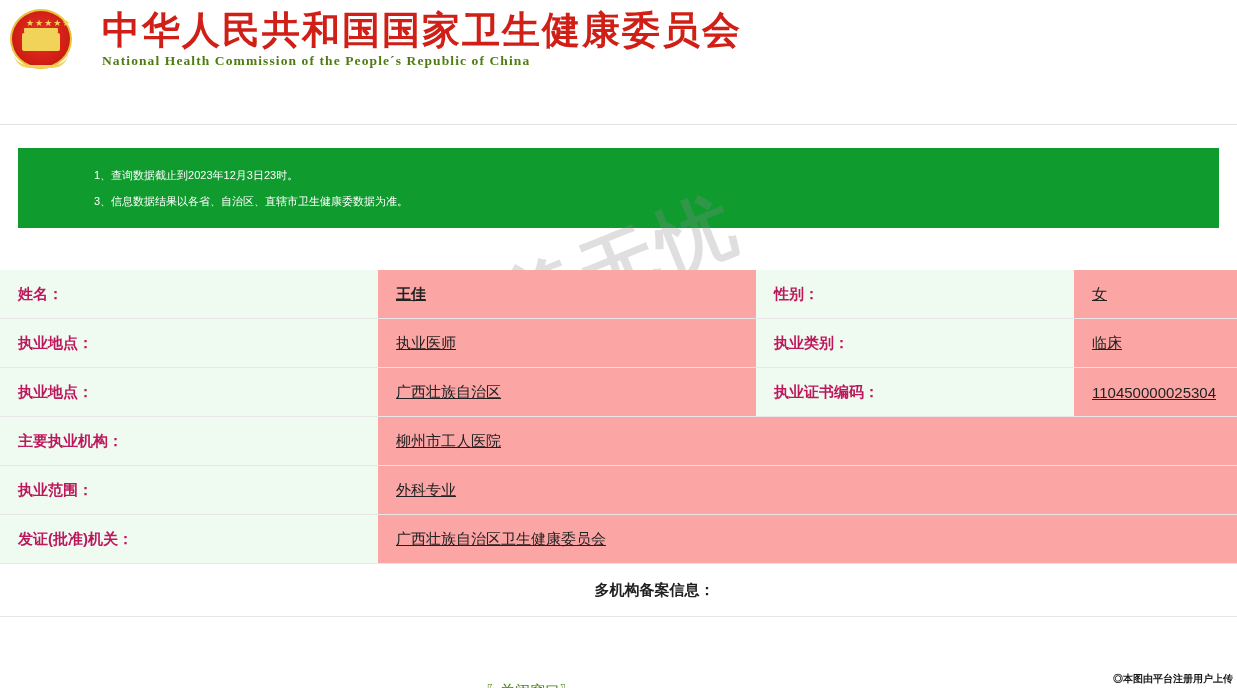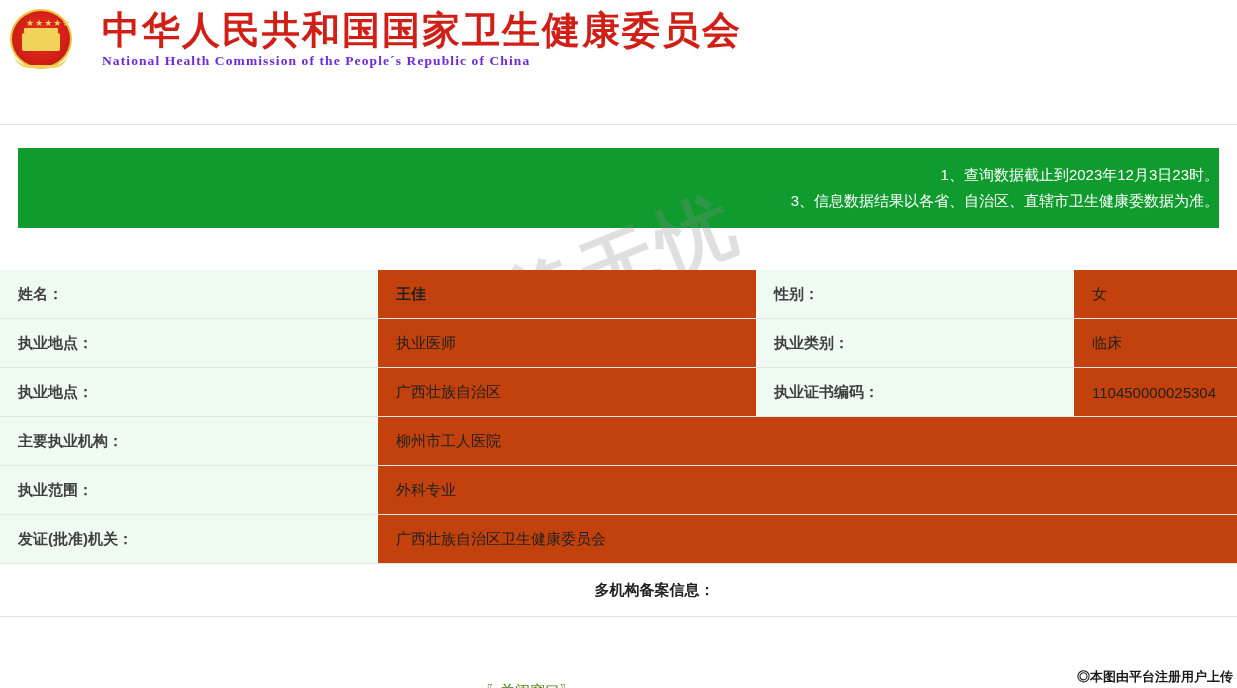--- a/index.html
+++ b/index.html
@@ -83,21 +83,21 @@
     font-size: 38px;
     color: #cf1f16;
     letter-spacing: 2px;
     line-height: 44px;
     white-space: nowrap;
   }
   .header-en {
     font-family: "Liberation Serif", serif;
     font-weight: bold;
     font-size: 13.5px;
-    color: #6d28d9;
+    color: #4d7c0f;
     letter-spacing: 1.1px;
     line-height: 18px;
     white-space: nowrap;
   }
 
   .hr-line {
     position: absolute;
     left: 0; top: 124px;
     width: 1237px;
     height: 1px;
@@ -109,25 +109,24 @@
     position: absolute;
     left: 18px;
     top: 148px;
     width: 1201px;
     background: #0f9b2e;
     color: #ffffff;
     padding: 14px 0 14px 0;
     box-sizing: border-box;
   }
   .notice-line {
-    font-size: 15px;
+    font-size: 11px;
     line-height: 26px;
     padding-left: 76px;
     white-space: nowrap;
-    text-align: right;
   }
 
   
   .info-table {
     position: absolute;
     left: 0;
     top: 270px;
     width: 1237px;
     border-collapse: collapse;
     table-layout: fixed;
@@ -136,24 +135,25 @@
     height: 48px;
     font-size: 15px;
     color: #222;
     border-bottom: 1px solid #e6e6e6;
     padding: 0 0 0 18px;
     vertical-align: middle;
   }
   td.label {
     background: #effaf1;
     font-weight: bold;
-    color: #404040;
+    color: #be185d;
   }
   td.value {
-    background: #c2410c;
+    background: #fca5a5;
+    text-decoration: underline;
   }
   td.value.bold {
     font-weight: bold;
   }
   .col-l1 { width: 360px; }
   .col-v1 { width: 360px; }
   .col-l2 { width: 300px; }
   .col-v2 { width: 217px; }
 
   .section-head td {
@@ -190,21 +190,21 @@
     width: 1060px;
     text-align: center;
     font-size: 15px;
     color: #4d7c0f;
     cursor: pointer;
   }
   .upload-note {
     position: absolute;
     right: 4px;
     bottom: 2px;
-    font-size: 13px;
+    font-size: 10px;
     color: #1a1a1a;
     font-weight: bold;
     white-space: nowrap;
   }
 </style>
 </head>
 <body>
 
 <div class="header">
   <div class="emblem">

